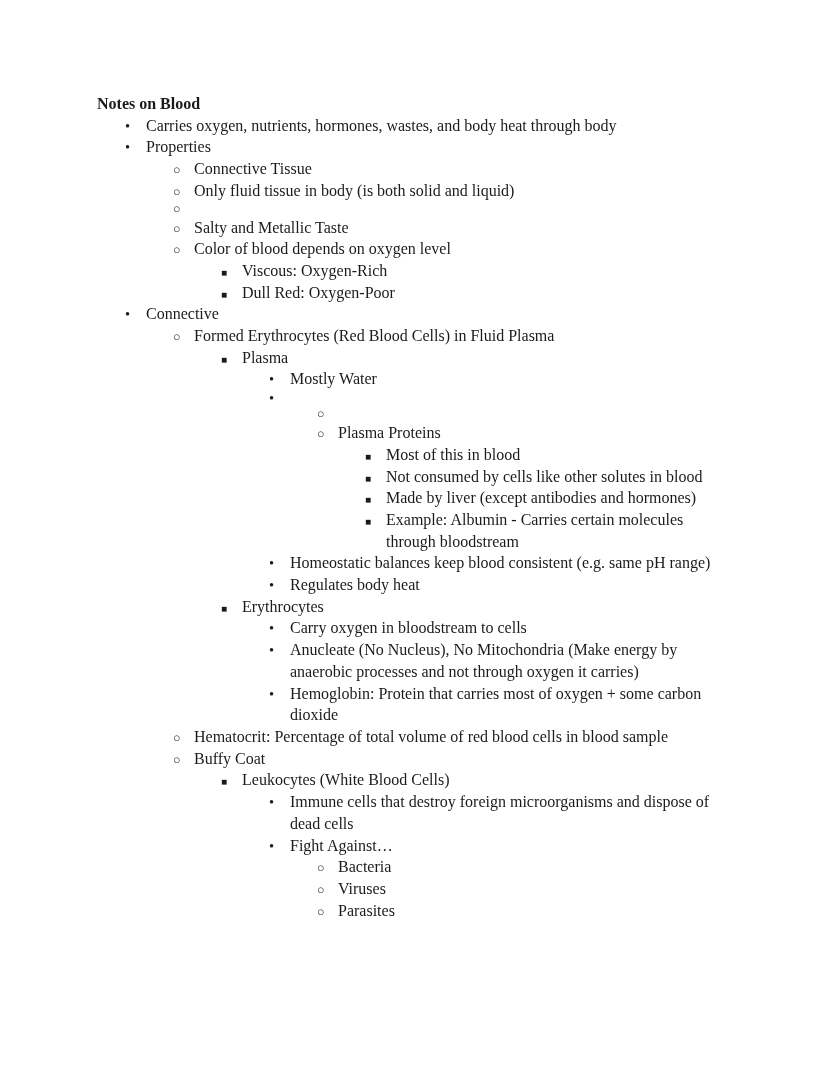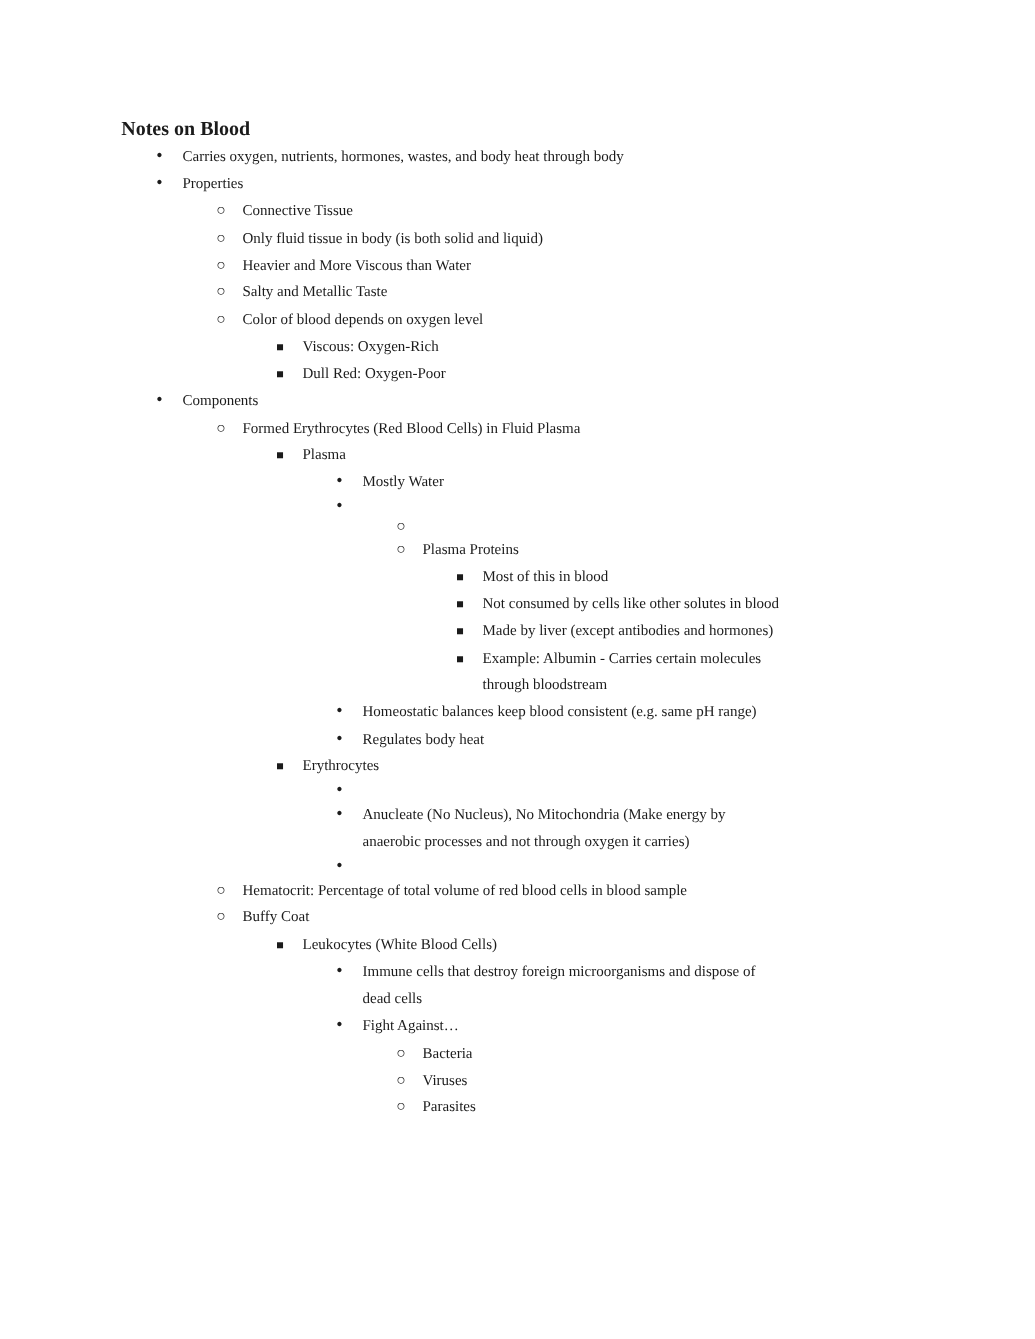--- a/index.html
+++ b/index.html
@@ -35,21 +35,21 @@
   }
   .li .marker {
     flex: 0 0 21px;
     width: 21px;
     color: #1b1b1b;
   }
   .marker.disc   { font-size: 14.5px; }
   .marker.circle { font-size: 12.5px; }
   .marker.square { font-size: 10px; }
   .li .text {
-    font-size: 12px;
+    font-size: 16px;
     line-height: 21.7px;
     white-space: pre-line;
   }
   .lvl1 { margin-left: 28px;  }
   .lvl2 { margin-left: 76px;  }
   .lvl3 { margin-left: 124px; }
   .lvl4 { margin-left: 172px; }
   .lvl5 { margin-left: 220px; }
   .lvl6 { margin-left: 268px; }
 </style>
@@ -71,41 +71,40 @@
         <div class="li lvl2">
     <span class="marker circle">○</span>
     <span class="text">Connective Tissue</span>
   </div>
         <div class="li lvl2">
     <span class="marker circle">○</span>
     <span class="text">Only fluid tissue in body (is both solid and liquid)</span>
   </div>
         <div class="li lvl2">
     <span class="marker circle">○</span>
-    <span class="text">Heavier and More Viscous than Water</span>
   </div>
         <div class="li lvl2">
     <span class="marker circle">○</span>
     <span class="text">Salty and Metallic Taste</span>
   </div>
         <div class="li lvl2">
     <span class="marker circle">○</span>
     <span class="text">Color of blood depends on oxygen level</span>
   </div>
         <div class="li lvl3">
     <span class="marker square">■</span>
     <span class="text">Viscous: Oxygen-Rich</span>
   </div>
         <div class="li lvl3">
     <span class="marker square">■</span>
     <span class="text">Dull Red: Oxygen-Poor</span>
   </div>
         <div class="li lvl1">
     <span class="marker disc">•</span>
-    <span class="text">Components</span>
+    <span class="text">Connective</span>
   </div>
         <div class="li lvl2">
     <span class="marker circle">○</span>
     <span class="text">Formed Erythrocytes (Red Blood Cells) in Fluid Plasma</span>
   </div>
         <div class="li lvl3">
     <span class="marker square">■</span>
     <span class="text">Plasma</span>
   </div>
         <div class="li lvl4">
@@ -146,28 +145,31 @@
         <div class="li lvl4">
     <span class="marker disc">•</span>
     <span class="text">Regulates body heat</span>
   </div>
         <div class="li lvl3">
     <span class="marker square">■</span>
     <span class="text">Erythrocytes</span>
   </div>
         <div class="li lvl4">
     <span class="marker disc">•</span>
+    <span class="text">Carry oxygen in bloodstream to cells</span>
   </div>
         <div class="li lvl4">
     <span class="marker disc">•</span>
     <span class="text">Anucleate (No Nucleus), No Mitochondria (Make energy by
 anaerobic processes and not through oxygen it carries)</span>
   </div>
         <div class="li lvl4">
     <span class="marker disc">•</span>
+    <span class="text">Hemoglobin: Protein that carries most of oxygen + some carbon
+dioxide</span>
   </div>
         <div class="li lvl2">
     <span class="marker circle">○</span>
     <span class="text">Hematocrit: Percentage of total volume of red blood cells in blood sample</span>
   </div>
         <div class="li lvl2">
     <span class="marker circle">○</span>
     <span class="text">Buffy Coat</span>
   </div>
         <div class="li lvl3">

